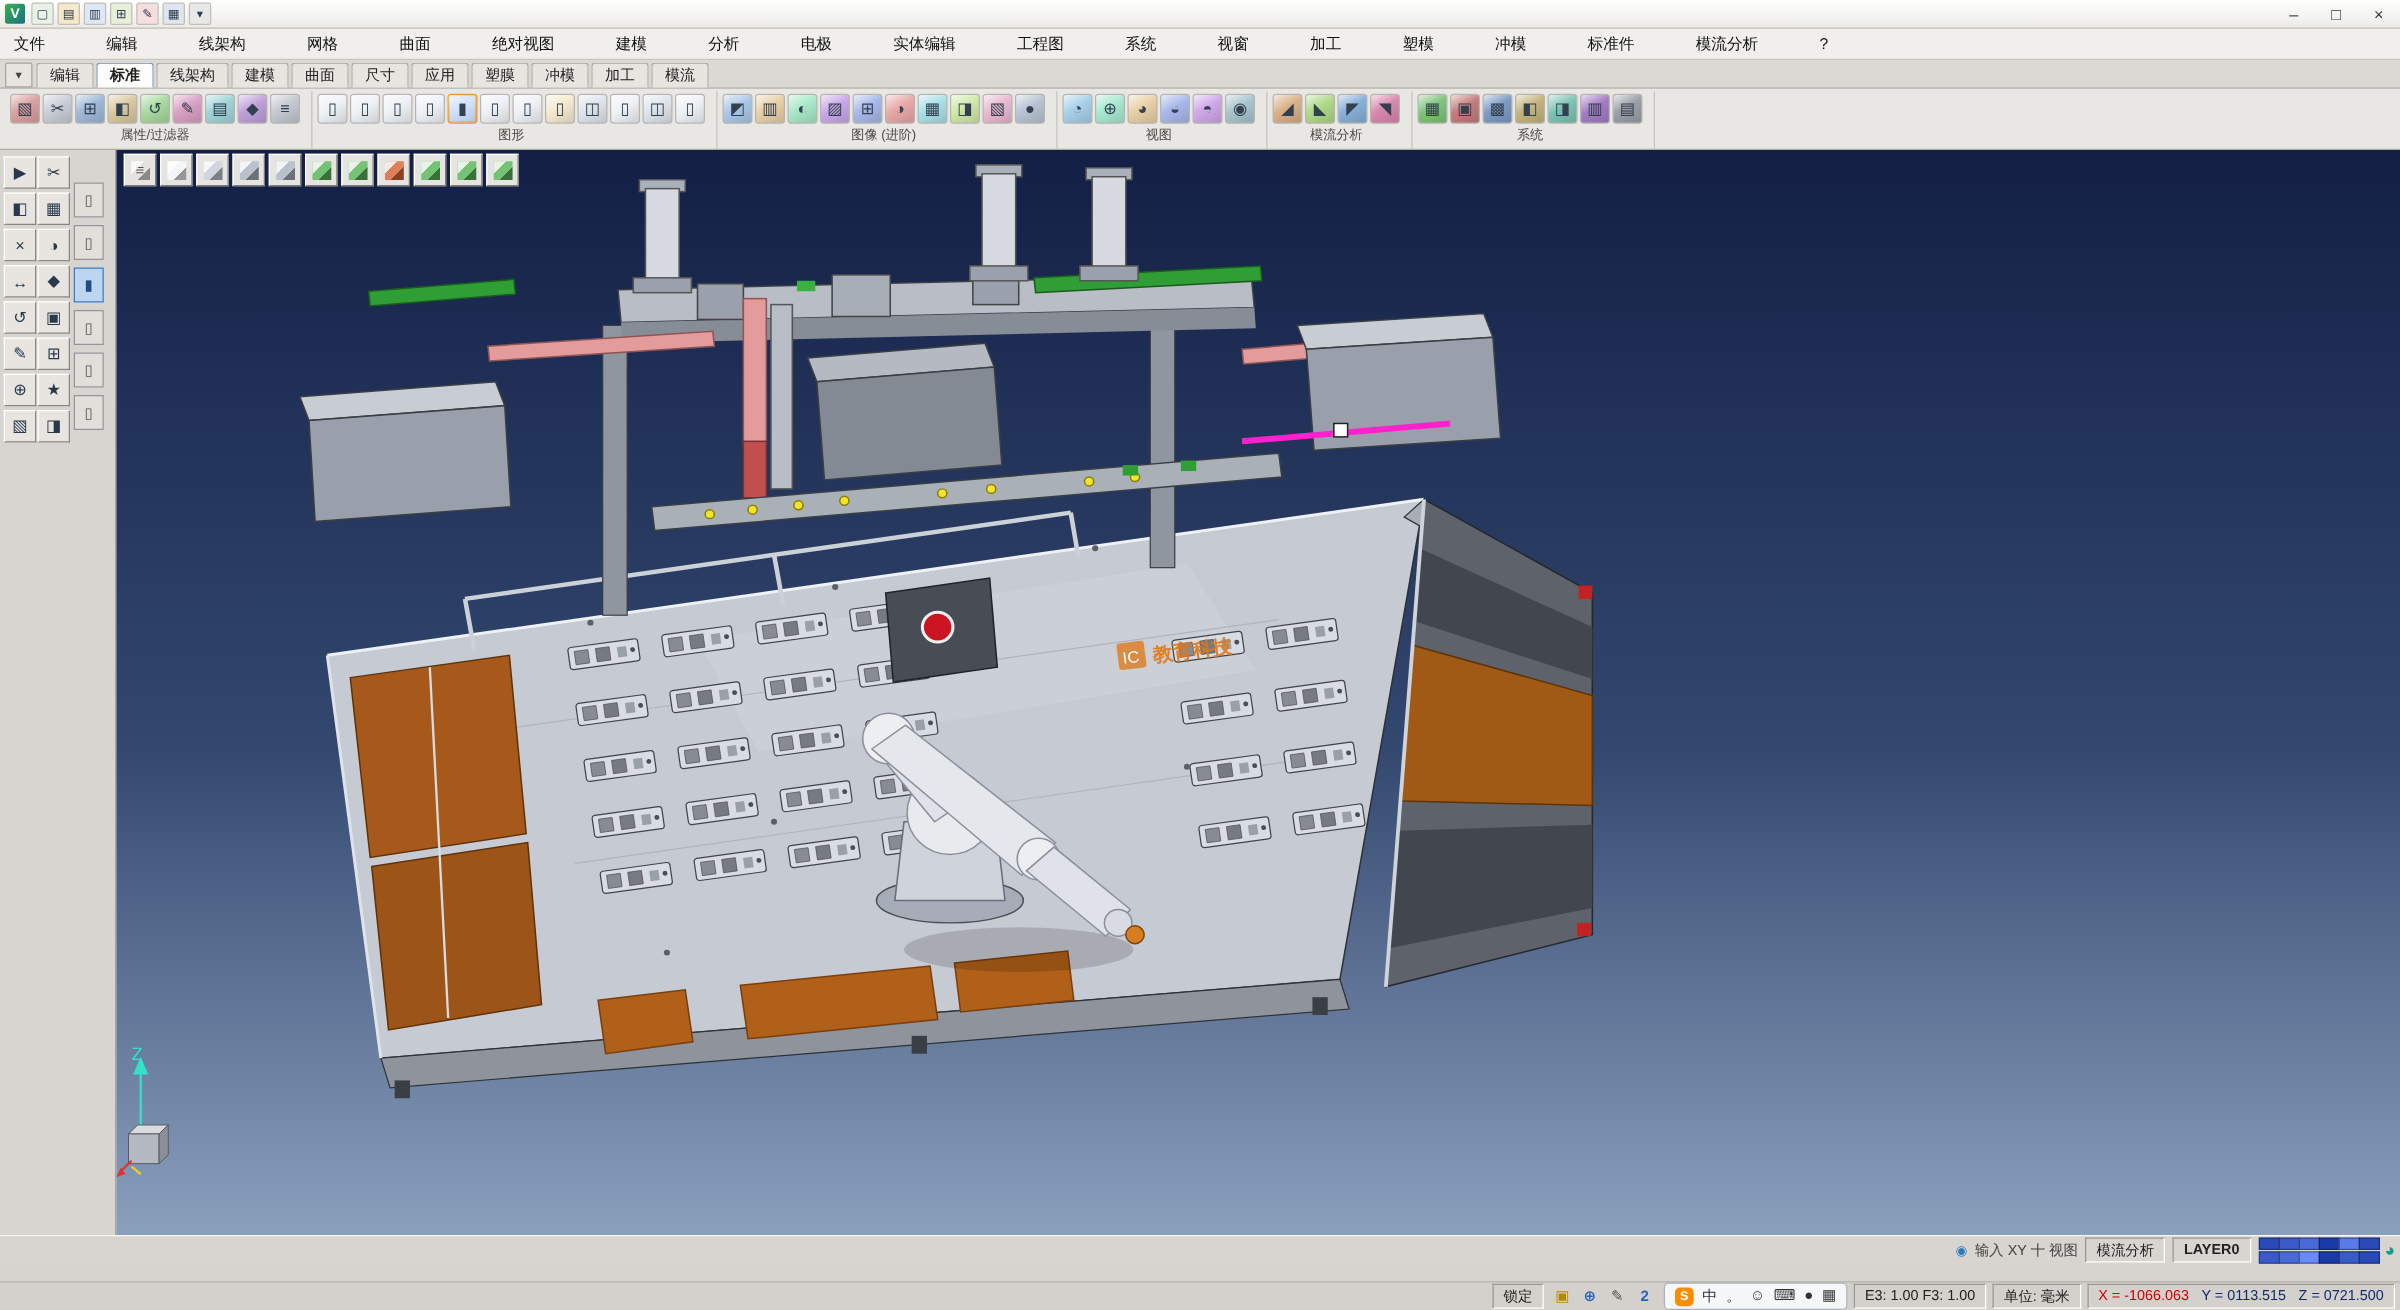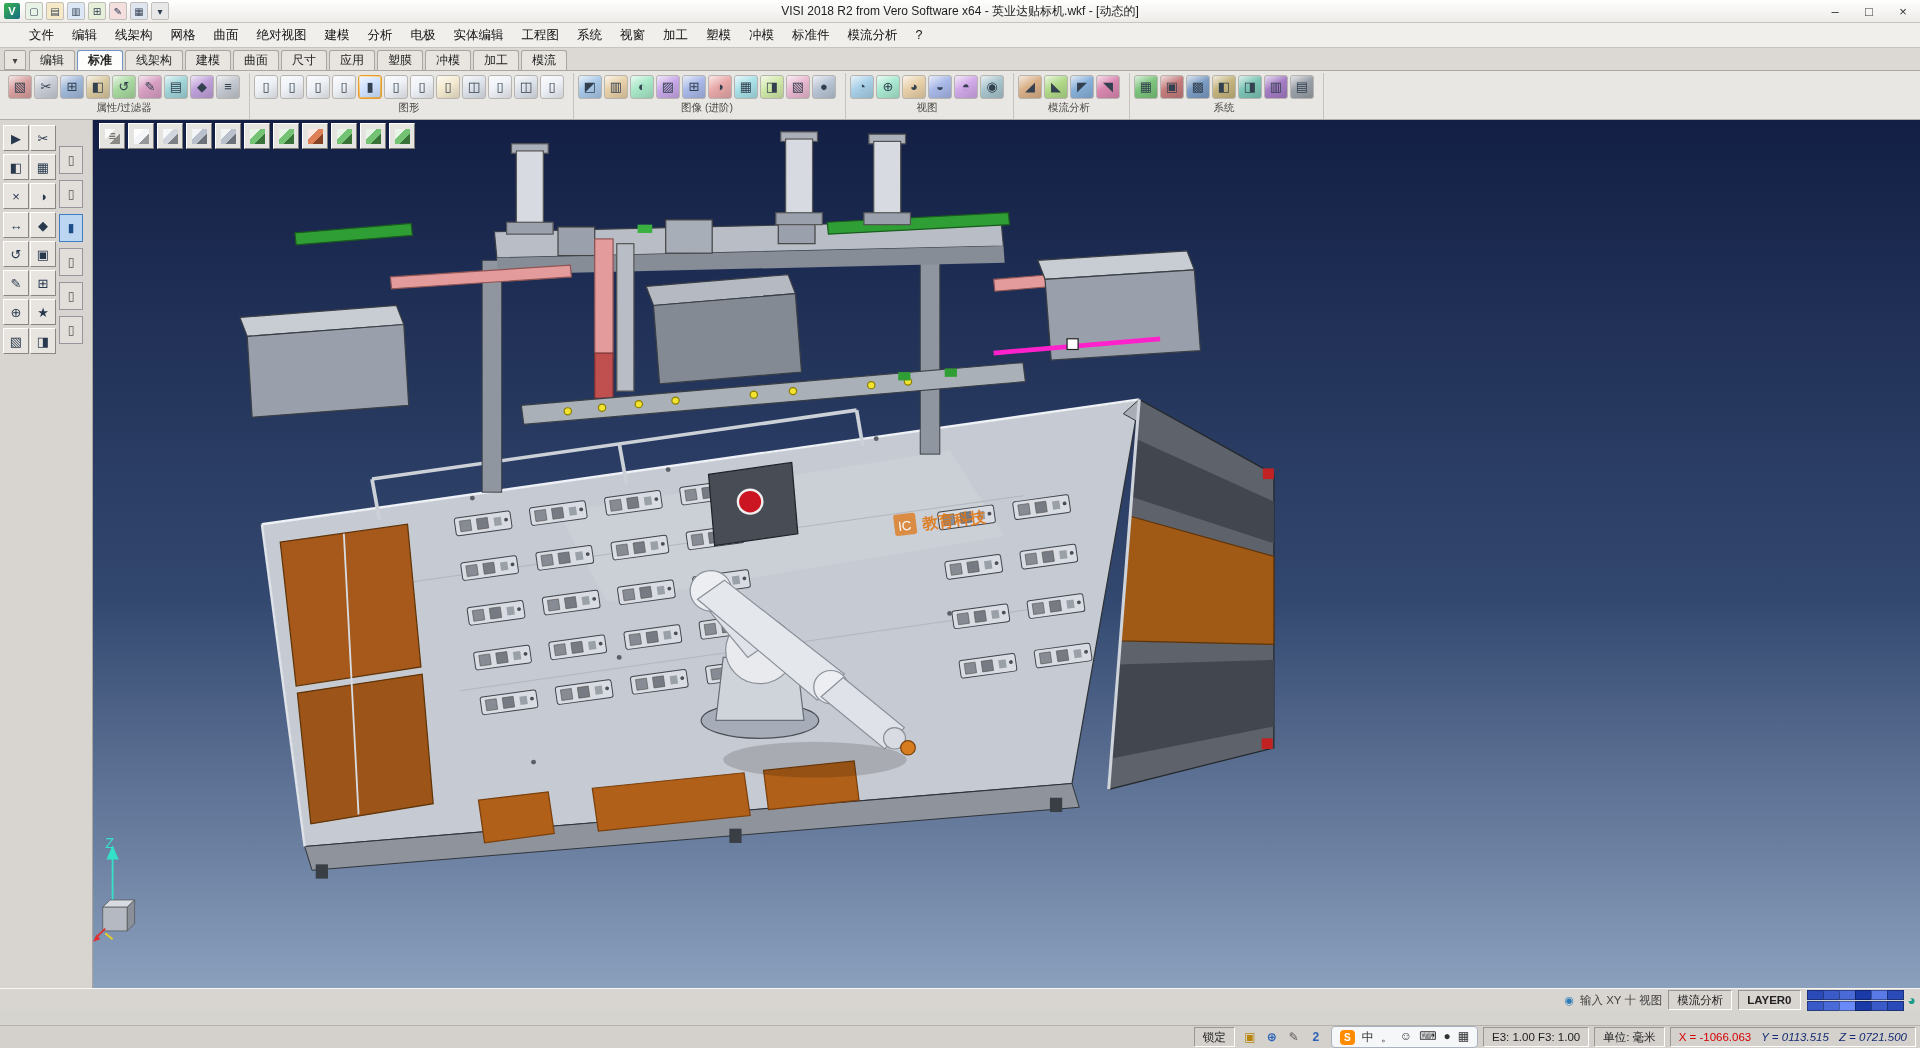--- a/index.html
+++ b/index.html
@@ -12,21 +12,21 @@
   .app-logo{width:16px;height:16px;border-radius:2px;background:linear-gradient(135deg,#38b24a,#176f85);
     color:#fff;font-size:11px;font-weight:bold;display:flex;align-items:center;justify-content:center;margin-right:5px;z-index:1;}
   .quick-icons{display:flex;gap:3px;z-index:1;}
   .qicon{width:16px;height:16px;border:1px solid #c2bfba;border-radius:2px;font-size:10px;
     display:flex;align-items:center;justify-content:center;color:#2f3c50;position:relative;}
   .title-text{position:absolute;left:0;right:0;text-align:center;font-size:12px;color:#1d1d1d;pointer-events:none;}
   .win-btns{margin-left:auto;display:flex;z-index:1;}
   .win-btn{width:34px;height:21px;display:flex;align-items:center;justify-content:center;font-size:13px;color:#333;}
 
   
-  .menubar{height:24px;display:flex;align-items:center;background:#f0efec;border-bottom:1px solid #c8c5c0;flex:none;padding-left:20px;}
+  .menubar{height:24px;display:flex;align-items:center;background:#f0efec;border-bottom:1px solid #c8c5c0;flex:none;padding-left:2px;gap:31px;}
   .menu-item{padding:0 9px;font-size:12.5px;color:#111;line-height:24px;white-space:nowrap;}
 
   
   .tabbar{height:22px;display:flex;align-items:flex-end;background:#dcd9d4;border-bottom:1px solid #aaa7a2;flex:none;padding:0 2px;}
   .tab-caret{width:20px;height:18px;border:1px solid #a8a5a0;background:#e8e5e0;font-size:10px;color:#444;
     display:flex;align-items:center;justify-content:center;margin:0 3px 0 2px;border-radius:2px 2px 0 0;}
   .tabs{display:flex;}
   .tab{padding:0 10px;height:19px;line-height:19px;font-size:12px;color:#222;background:#e8e5e0;
     border:1px solid #a8a5a0;border-bottom:none;border-radius:3px 3px 0 0;margin-right:2px;white-space:nowrap;}
   .tab.active{background:#fdfdfb;border-color:#6f93c4;font-weight:bold;}
@@ -79,21 +79,21 @@
   .strip-seg{width:15px;height:8px;border:1px solid rgba(0,0,0,.35);}
   .end-icon{font-size:14px;color:#1a9a8a;}
   .tray-icon{width:20px;height:18px;display:flex;align-items:center;justify-content:center;font-size:12px;font-weight:bold;}
   .ime-bar{display:flex;align-items:center;gap:7px;background:#f5f7f9;border:1px solid #a9b2bc;border-radius:4px;
     height:20px;padding:0 8px;}
   .ime-logo{width:15px;height:15px;border-radius:4px;background:#ff8c00;color:#fff;font-size:10px;font-weight:bold;
     display:flex;align-items:center;justify-content:center;}
   .ime-item{font-size:12px;color:#333;}
   .coords{gap:10px;}
   .coord-x{color:#d40000;}
-  .coord-yz{color:#132b73;font-style:italic;}
+  .coord-yz{color:#132b73;}
 </style>
 </head>
 <body>
 
 <div class="app">
 
   <div class="titlebar">
     <div class="app-logo">V</div>
     <div class="quick-icons">
 
@@ -104,21 +104,20 @@
         <div class="qicon" style="background: rgb(220, 232, 245);">▥</div>
 
         <div class="qicon" style="background: rgb(230, 240, 216);">⊞</div>
 
         <div class="qicon" style="background: rgb(245, 222, 222);">✎</div>
 
         <div class="qicon" style="background: rgb(224, 230, 240);">▦</div>
 
         <div class="qicon" style="background: rgb(232, 232, 232);">▾</div>
       </div>
-    <div class="title-text">VISI 2018 R2 from Vero Software x64 - 英业达贴标机.wkf - [动态的]</div>
     <div class="win-btns">
       <div class="win-btn">–</div>
       <div class="win-btn">□</div>
       <div class="win-btn">×</div>
     </div>
   </div>
 
   <div class="menubar">
 
       <div class="menu-item">文件</div>

